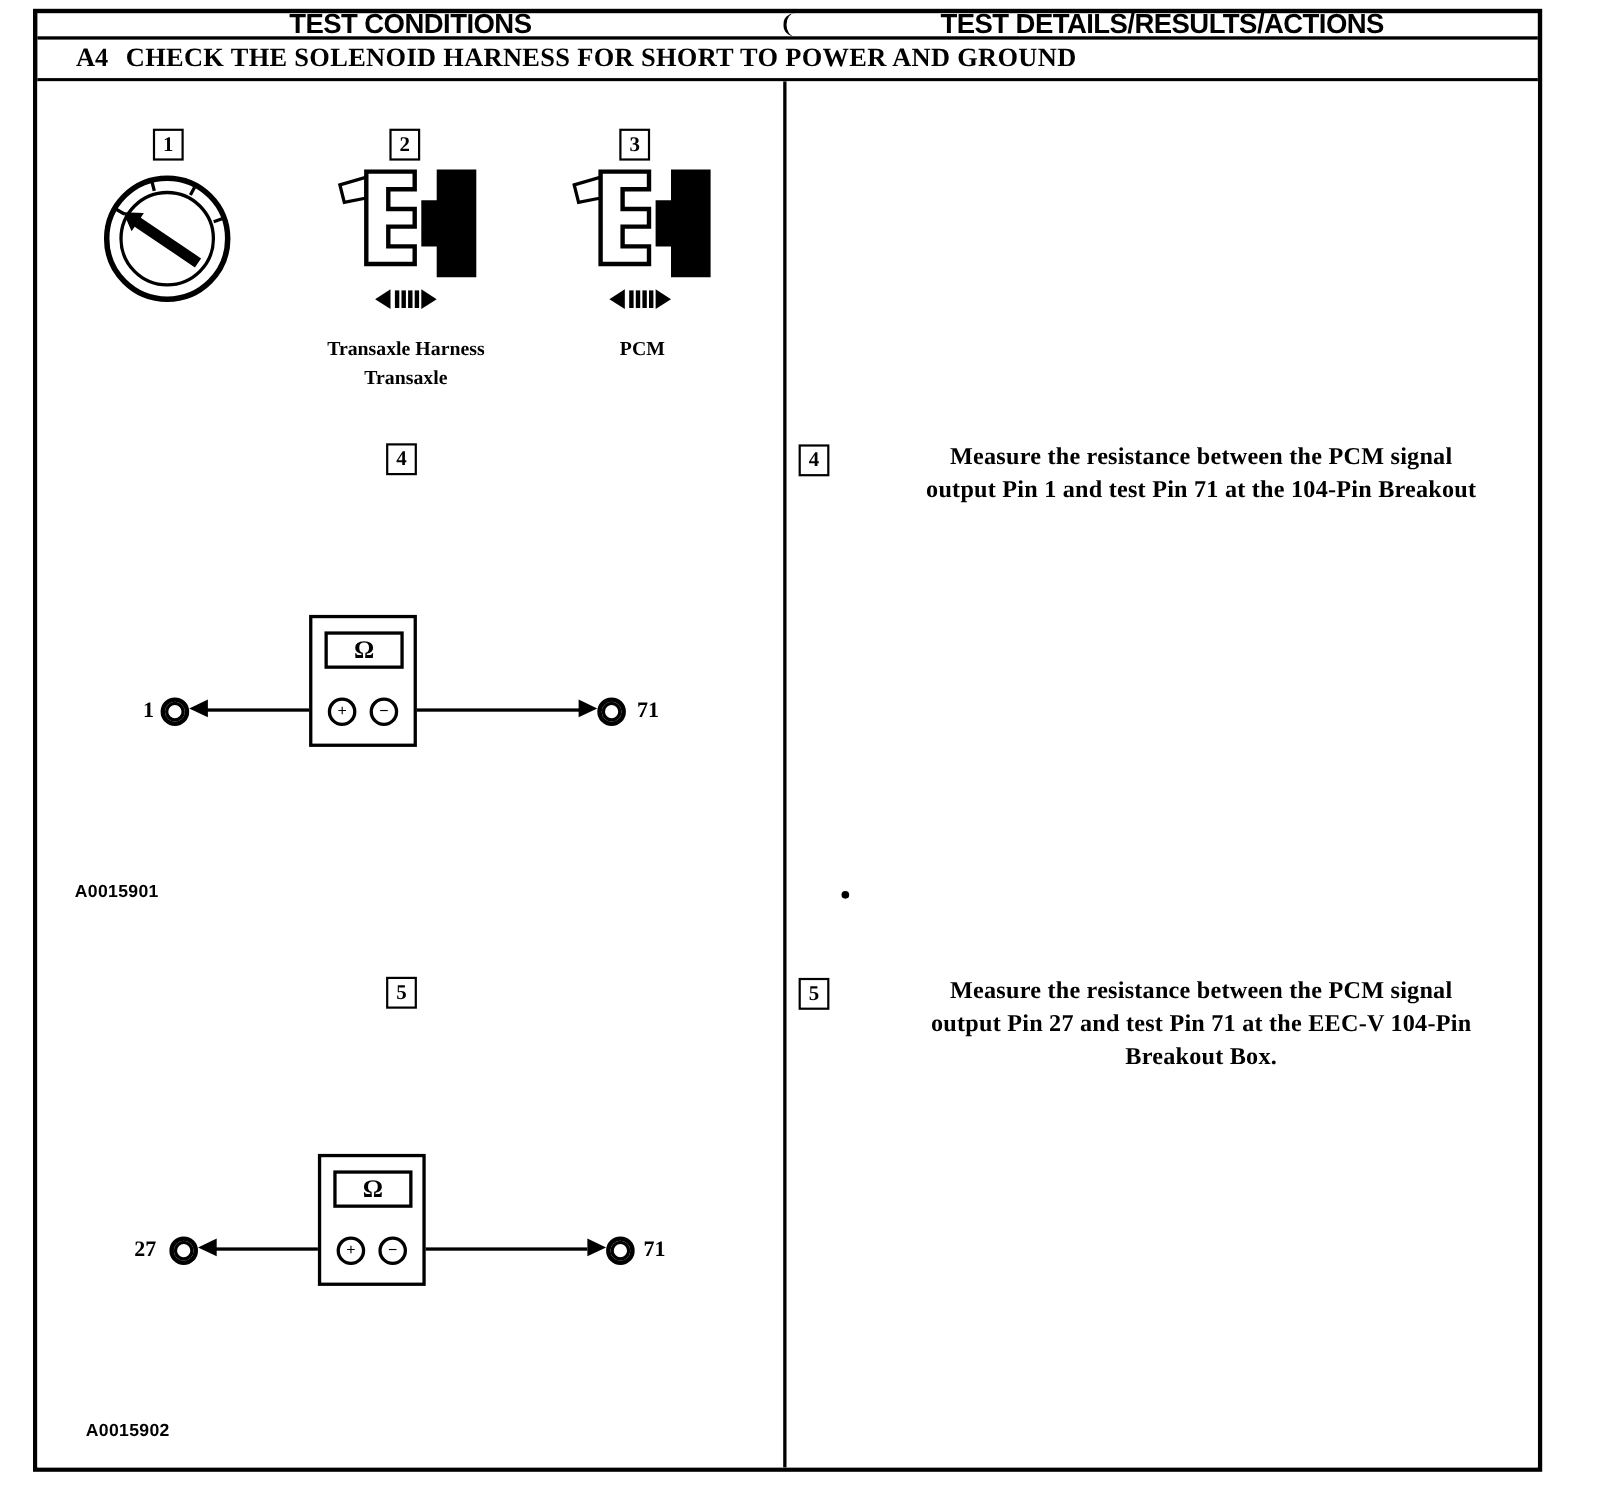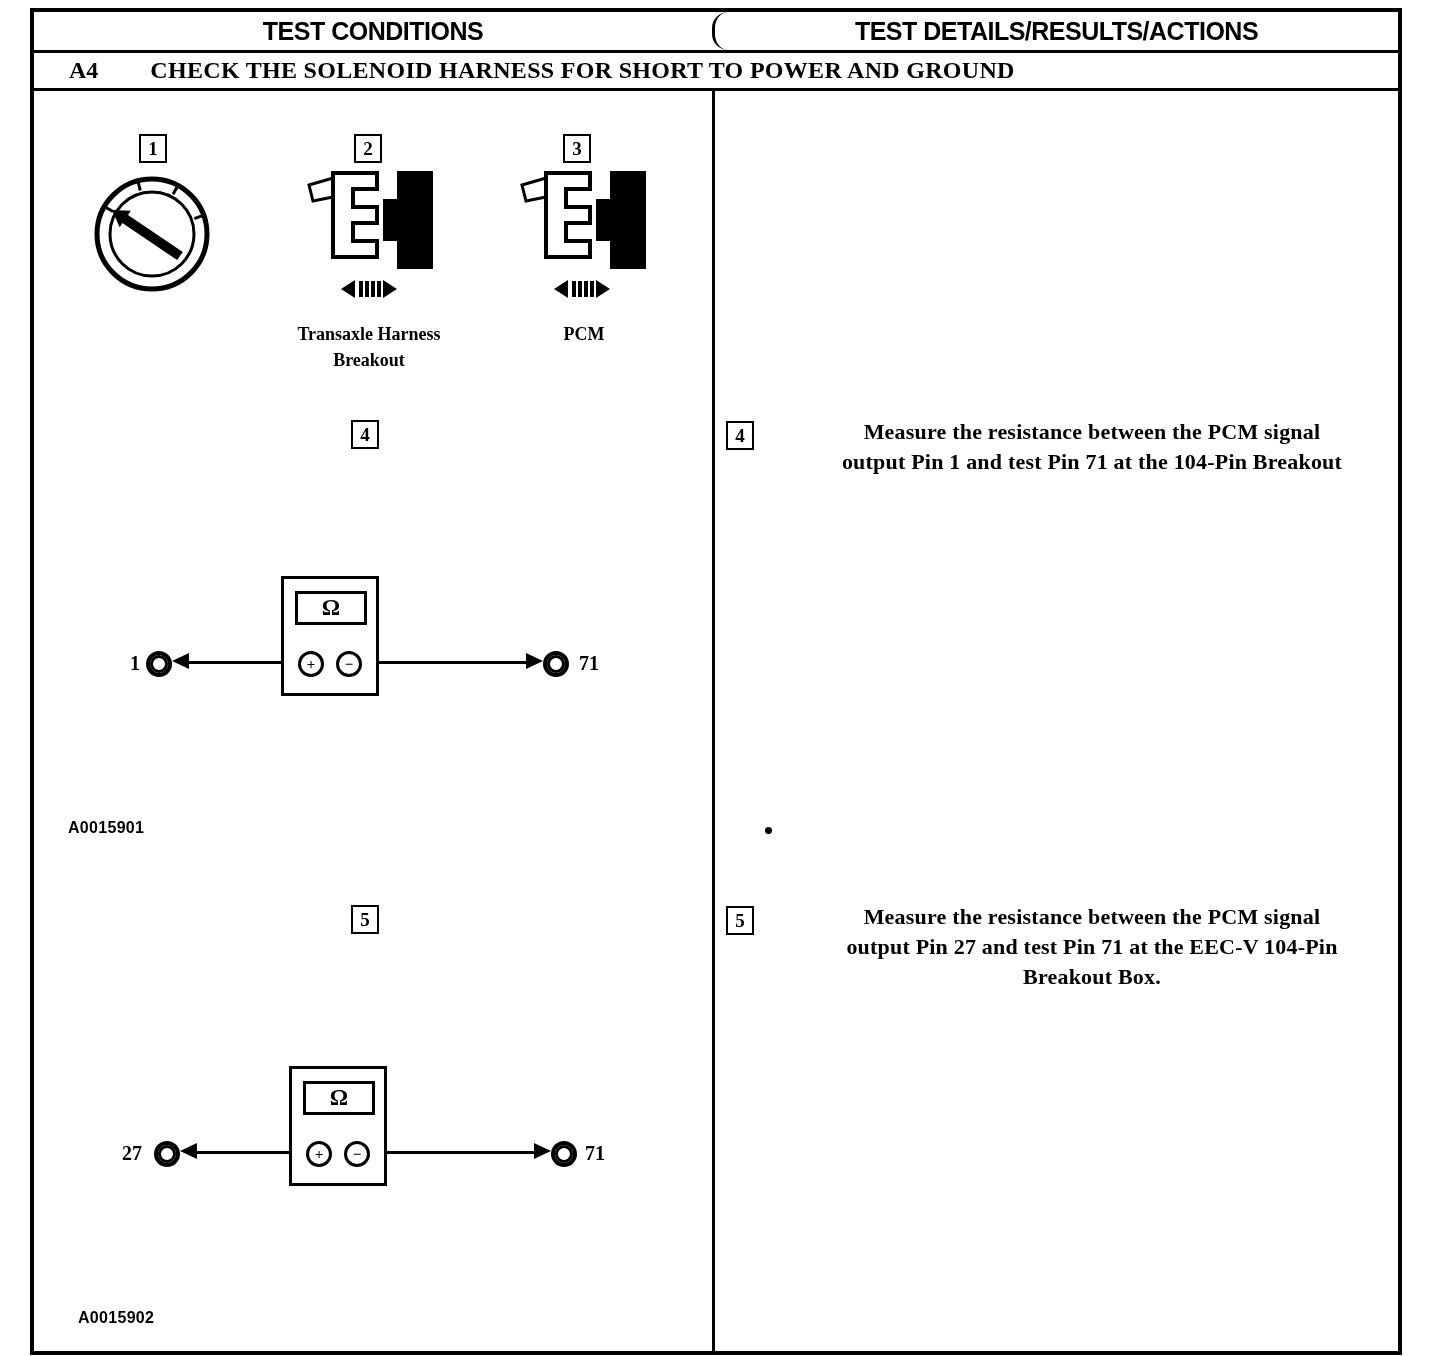--- a/index.html
+++ b/index.html
@@ -2,30 +2,30 @@
 <html><head>
 <meta charset="utf-8">
 <style>
   * { margin:0; padding:0; box-sizing:border-box; }
   html,body { background:#fff; }
   body {
     width:1456px; height:1356px; position:relative;
     font-family:"Liberation Serif", serif; color:#000;
   }
   .table { position:absolute; left:30px; top:8px; width:1372px; border:4px solid #000; background:#fff; }
-  .hdr-row { display:flex; height:41px; border-bottom:3px solid #000; }
+  .hdr-row { display:flex; height:24px; border-bottom:3px solid #000; }
   .hdr-cell {
     display:flex; align-items:center; justify-content:center;
     font-family:"Liberation Sans", sans-serif; font-weight:700; font-size:25px; letter-spacing:-0.5px;
   }
   .hdr-cell.left { width:678px; }
   .hdr-cell.right { flex:1; border-left:3px solid #000;border-radius:16px; }
   .title-row { height:38px; border-bottom:3px solid #000; display:flex; align-items:center; font-weight:700; font-size:24px;padding-left:25px; }
   .test-id { margin-left:10px; }
-  .test-title { margin-left:52px; letter-spacing:0.3px; }
+  .test-title { margin-left:16px; letter-spacing:0.3px; }
   .tbody { position:relative; height:1260px; background:#fff; }
   .divider { position:absolute; left:678px; top:0; width:3px; height:100%; background:#000; }
 
   .numbox {
     position:absolute; width:28px; height:29px; border:2px solid #000; background:#fff;
     display:flex; align-items:center; justify-content:center; font-weight:700; font-size:19px;
   }
   .conn-label { position:absolute; text-align:center; font-weight:700; font-size:18px; line-height:26px; }
 
   .meter { position:absolute; width:98px; height:120px; border:3px solid #000; background:#fff; }
@@ -110,21 +110,21 @@
         <rect x="60" y="112" width="4" height="16"></rect>
         <rect x="66" y="112" width="4" height="16"></rect>
         <rect x="72" y="112" width="4" height="16"></rect>
         <rect x="78" y="112" width="4" height="16"></rect>
         <polygon points="98,120 84,111 84,129"></polygon>
       </g>
     </svg>
 
     <div class="conn-label" style="left:240px;top:230px;width:190px">
       <div>Transaxle Harness</div>
-      <div>Breakout</div>
+      <div>Transaxle</div>
     </div>
     <div class="conn-label" style="left:455px;top:230px;width:190px">PCM</div>
 
     <div class="numbox" style="left:317px;top:329px">4</div>
 
     <div class="meter" style="left:247px;top:485px">
       <div class="omega">Ω</div>
       <div class="term plus">+</div>
       <div class="term minus">−</div>
     </div>

